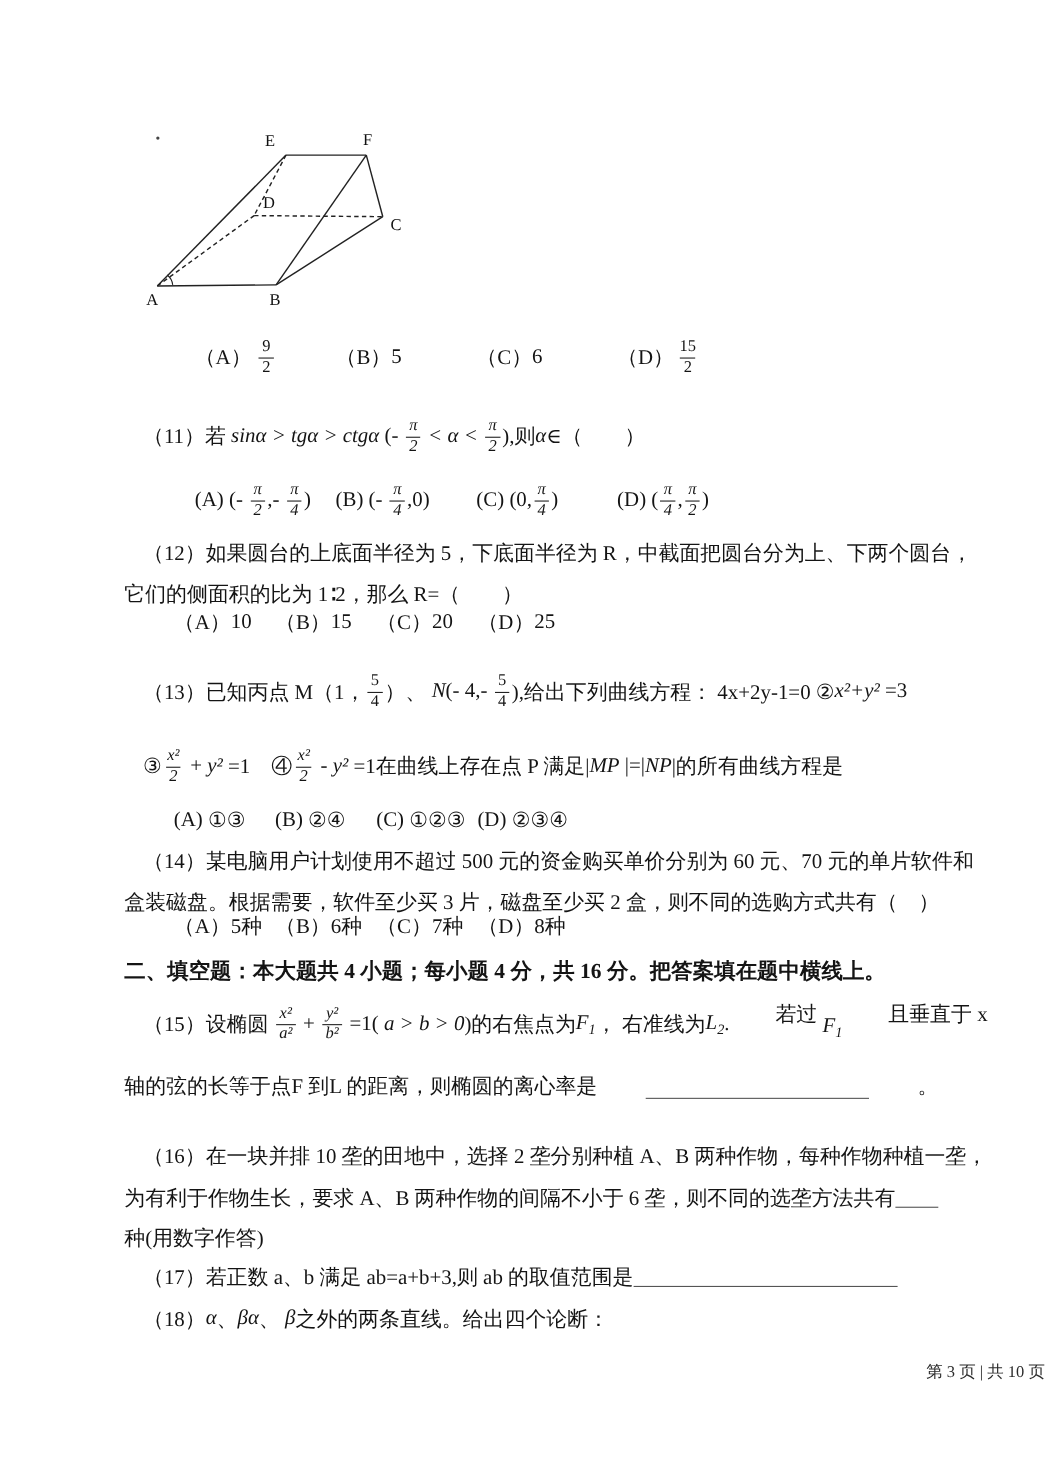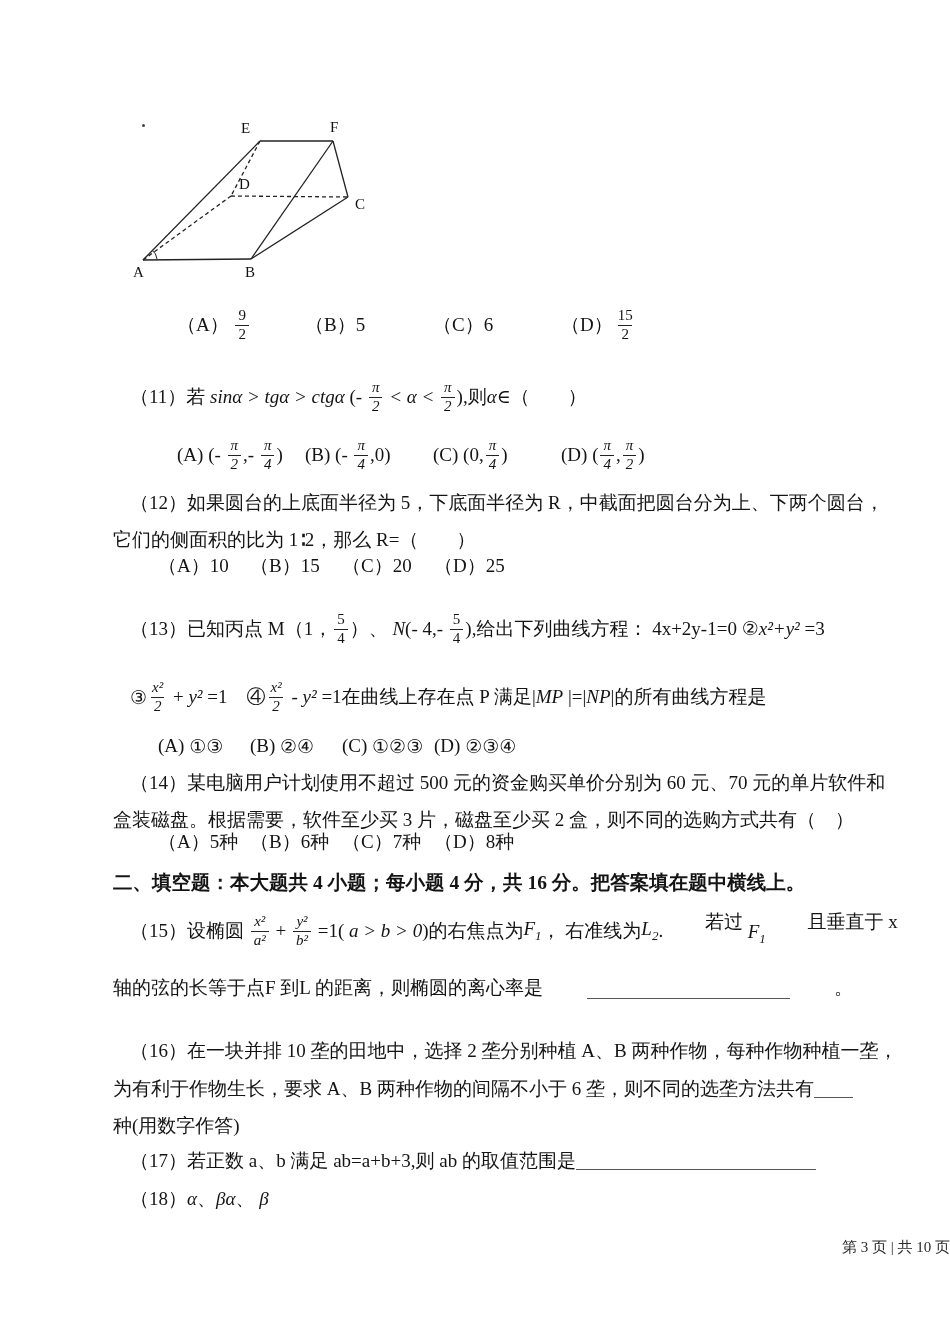--- a/index.html
+++ b/index.html
@@ -193,16 +193,17 @@
       <span class="blank" data-name="answer-blank" style="width: 240px;"></span>
     </div>
     <div data-name="q18-line" class="line indent">
       <span class="" data-name="text-run">（18）</span>
       <span class="it" data-name="text-run">α</span>
       <span class="" data-name="text-run">、</span>
       <span class="it" data-name="text-run">β</span>
       <span class="it" data-name="text-run">α</span>
       <span class="" data-name="text-run">、 </span>
       <span class="it" data-name="text-run">β</span>
+      <span class="" data-name="text-run">之外的两条直线。给出四个论断：</span>
     </div>
   </div>
 
 <div class="footer" data-name="page-footer">第 3 页 | 共 10 页</div>
 
 </body></html>

